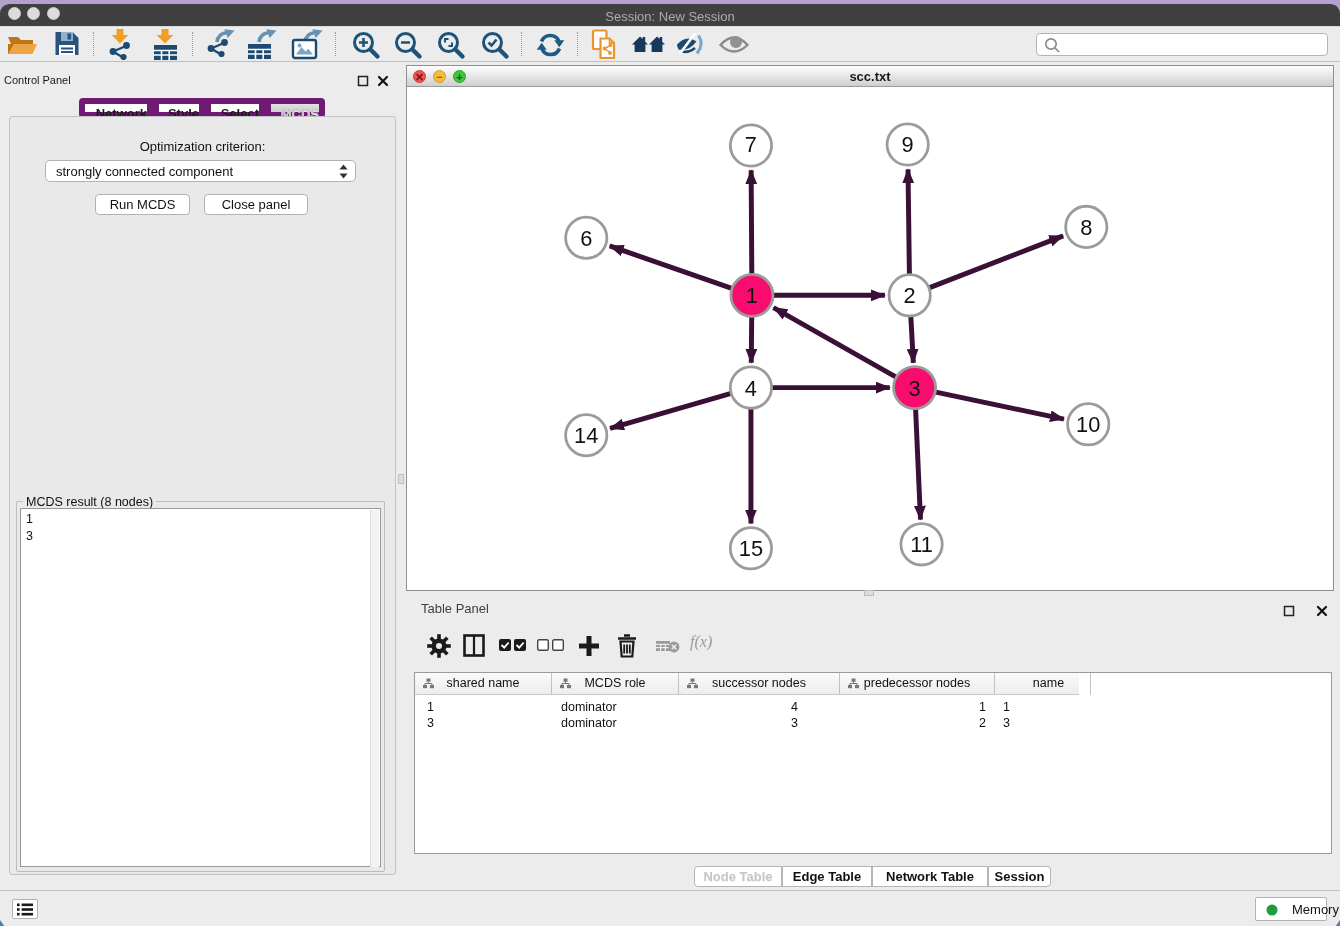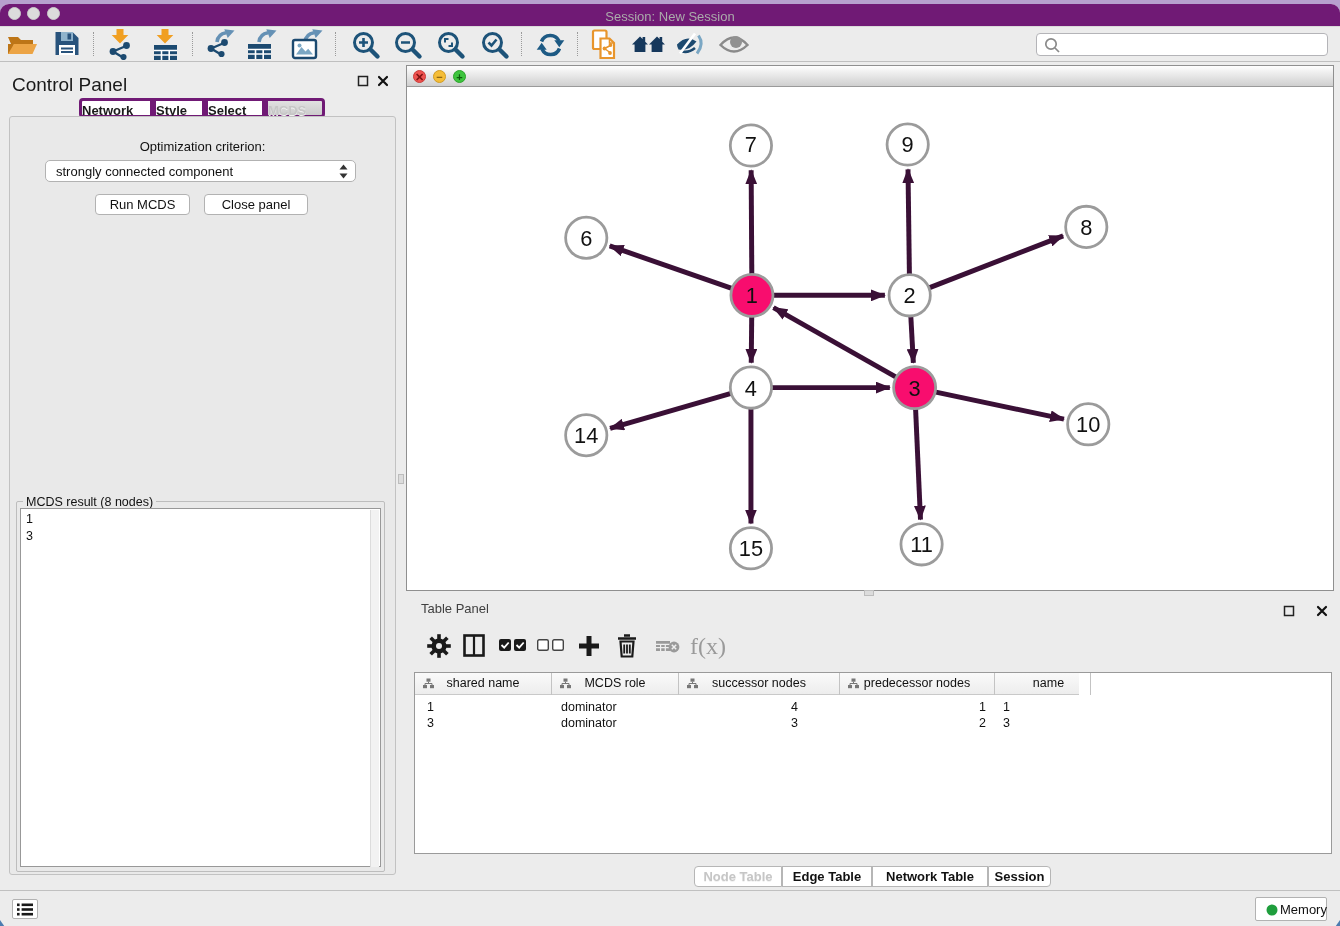--- a/index.html
+++ b/index.html
@@ -1,30 +1,30 @@
 <!DOCTYPE html>
 <html><head><meta charset="utf-8"><style>
 *{margin:0;padding:0;box-sizing:border-box}
 html,body{width:1340px;height:926px;overflow:hidden}
 body{font-family:"Liberation Sans",sans-serif;background:#b7a0ce;position:relative;font-size:13px;color:#111}
 .abs{position:absolute}
 #win{position:absolute;left:0;top:4px;width:1340px;height:922px;background:#ececec;border-radius:9px 9px 0 0;overflow:hidden}
-#titlebar{position:absolute;left:0;top:0;width:1340px;height:23px;background:#701a75;border-bottom:1px solid #d9d9d9}
+#titlebar{position:absolute;left:0;top:0;width:1340px;height:23px;background:#404040;border-bottom:1px solid #d9d9d9}
 #titlebar .title{position:absolute;left:0;right:0;top:5px;text-align:center;color:#ababab;font-size:13px}
 .tl{position:absolute;top:3px;width:13px;height:13px;border-radius:50%;background:#dcdcdc;border:1px solid #c9c9c9}
 #toolbar{position:absolute;left:0;top:23px;width:1340px;height:35px;background:#ececec;border-bottom:1px solid #bfbfbf}
 .tsep{position:absolute;top:5px;height:24px;width:0;border-left:1px dotted #9a9a9a}
 .ticon{position:absolute;top:0}
 #searchbox{position:absolute;left:1036px;top:6px;width:292px;height:23px;background:#fff;border:1px solid #b4b4b8;border-radius:4px}
 
 #cpanel{position:absolute;left:0;top:58px;width:404px;height:832px;background:#ececec}
-#cpanel .hdr{position:absolute;left:12px;top:12px;font-size:19px;color:#1a1a1a}
+#cpanel .hdr{position:absolute;left:4px;top:12px;font-size:11px;color:#1a1a1a}
 .panectl{position:absolute;width:12px;height:12px}
 #cptabs{position:absolute;top:36px;left:79px;height:20px}
-.tab{position:absolute;top:0;height:20px;background:#fff;border:3px solid #701a75;text-align:left;font-size:13px;font-weight:bold;line-height:19px;color:#1a1a1a}
+.tab{position:absolute;top:0;height:20px;background:#fff;border:6px solid #701a75;text-align:right;font-size:13px;font-weight:bold;line-height:19px;color:#1a1a1a}
 .tabsel{background:linear-gradient(#e1e1e1,#cccccc);color:#c6c6c6;text-shadow:0 1px 0 #f2f2f2}
 #cpbody{position:absolute;left:9px;top:54px;width:387px;height:759px;background:#e9e9e9;border:1px solid #c2c2c2;border-radius:3px}
 .btn{position:absolute;background:#fff;border:1px solid #b2b2b2;border-radius:4px;text-align:center;font-size:13px;color:#111}
 #mcdsfs{position:absolute;left:6px;top:378px;width:369px;height:378px}
 #mcdsfs .fsborder{position:absolute;left:0;top:6px;width:100%;height:371px;border:1px solid #bdbdbd;border-radius:2px}
 #mcdsfs .legend{position:absolute;left:7px;top:0;background:#e9e9e9;padding:0 3px;font-size:12.5px}
 #mcdstext{position:absolute;left:4px;top:13px;width:361px;height:359px;background:#fff;border:1px solid #989898;font-size:12.5px;line-height:17px;padding:2px 0 0 5px}
 #mcdsscroll{position:absolute;right:1px;top:1px;width:9px;height:357px;background:#f2f2f2;border-left:1px solid #dcdcdc}
 
 #netwin{position:absolute;left:406px;top:61px;width:928px;height:526px;background:#fff;border:1px solid #8f8f8f}
@@ -208,20 +208,21 @@
         <div class="legend">MCDS result (8 nodes)</div>
         <div id="mcdstext">1<br>3<div id="mcdsscroll"></div></div>
       </div>
     </div>
   </div>
   <div id="netwin">
     <div id="nettitle">
       <div class="mtl" style="left:6px;background:#ef5350;border:1px solid #ca3c39;color:#7c1210">✕</div>
       <div class="mtl" style="left:26px;background:#f5bd37;border:1px solid #d09c23;color:#8a6410">−</div>
       <div class="mtl" style="left:46px;background:#3ec43e;border:1px solid #2ba32b;color:#0c5c0c">+</div>
+      <div class="t">scc.txt</div>
     </div>
     <svg id="graph" width="926" height="503" viewBox="0 0 926 507">
       <defs>
         <marker id="arr" markerWidth="15" markerHeight="12" refX="14" refY="6" orient="auto" markerUnits="userSpaceOnUse">
           <path d="M0,0 L15,6 L0,12 z" fill="#3a1036"></path>
         </marker>
       </defs>
       <g>
       <line x1="344.0" y1="209.0" x2="343.2" y2="83.0" marker-end="url(#arr)"></line>
       <line x1="344.0" y1="209.0" x2="200.6" y2="159.2" marker-end="url(#arr)"></line>
@@ -329,21 +330,21 @@
       <svg style="position:absolute;left:242px;top:14px" width="24" height="13" viewBox="0 0 24 13">
         <g fill="#9a9a9a">
             <rect x="0" y="1" width="14" height="10"></rect>
           </g>
         <g stroke="#efefef" stroke-width="1.2">
             <path d="M0 4.3 h14 M0 7.6 h14 M4.6 4.3 V11 M9.3 4.3 V11"></path>
           </g>
         <circle cx="18" cy="7" r="5.4" fill="#9a9a9a"></circle>
           <path d="M15.8 4.8 l4.4 4.4 M20.2 4.8 l-4.4 4.4" stroke="#efefef" stroke-width="1.5"></path>
       </svg>
-      <div style="position:absolute;left:276px;top:7px;font-family:'Liberation Serif',serif;font-size:24px;color:#9a9a9a">f(x)</div>
+      <div style="position:absolute;left:276px;top:7px;font-family:'Liberation Serif',serif;font-style:italic;font-size:16px;color:#9a9a9a">f(x)</div>
       </div>
     <div id="ttable">
       <div id="thead">
         <div class="th" style="left:0;width:137px"><svg class="thi" width="11" height="11" viewBox="0 0 11 11">
               <rect x="3.5" y="0.5" width="4" height="3.2" fill="#777"></rect>
               <rect x="0" y="7" width="4" height="3.2" fill="#777"></rect>
               <rect x="7" y="7" width="4" height="3.2" fill="#777"></rect>
               <path d="M5.5 3.7 v1.8 M2 7 v-1.5 h7 V7" stroke="#777" fill="none"></path>
             </svg>shared name</div>
         <div class="th" style="left:137px;width:127px"><svg class="thi" width="11" height="11" viewBox="0 0 11 11">
@@ -392,19 +393,19 @@
             <rect x="0" y="5.2" width="2.6" height="2.6"></rect>
             <rect x="0" y="9.9" width="2.6" height="2.6"></rect>
             <rect x="4.6" y="0.5" width="11.4" height="2.6"></rect>
             <rect x="4.6" y="5.2" width="11.4" height="2.6"></rect>
             <rect x="4.6" y="9.9" width="11.4" height="2.6"></rect>
           </g>
         </svg>
       </div>
     <div class="btn" style="left:1255px;top:6px;width:72px;height:24px;border-radius:2px;line-height:23px"><svg style="position:absolute;left:10px;top:6px" width="12" height="12" viewBox="0 0 12 12">
           <circle cx="6" cy="6" r="5.5" fill="#1f9e3d"></circle>
-        </svg><span style="margin-left:24px">Memory</span></div>
+        </svg><span style="margin-left:36px">Memory</span></div>
   </div>
   <div style="position:absolute;left:398px;top:470px;width:6px;height:10px;background:#dcdcdc;border:1px solid #bdbdbd"></div>
   <div style="position:absolute;left:864px;top:586px;width:10px;height:6px;background:#dcdcdc;border:1px solid #bdbdbd"></div>
   <div style="position:absolute;left:0;top:916px;width:0;height:0;border-left:7px solid #4c7cb0;border-top:10px solid transparent"></div>
   <div style="position:absolute;left:1333px;top:916px;width:0;height:0;border-right:7px solid #4c7cb0;border-top:10px solid transparent"></div>
 </div>
 
 </body></html>

